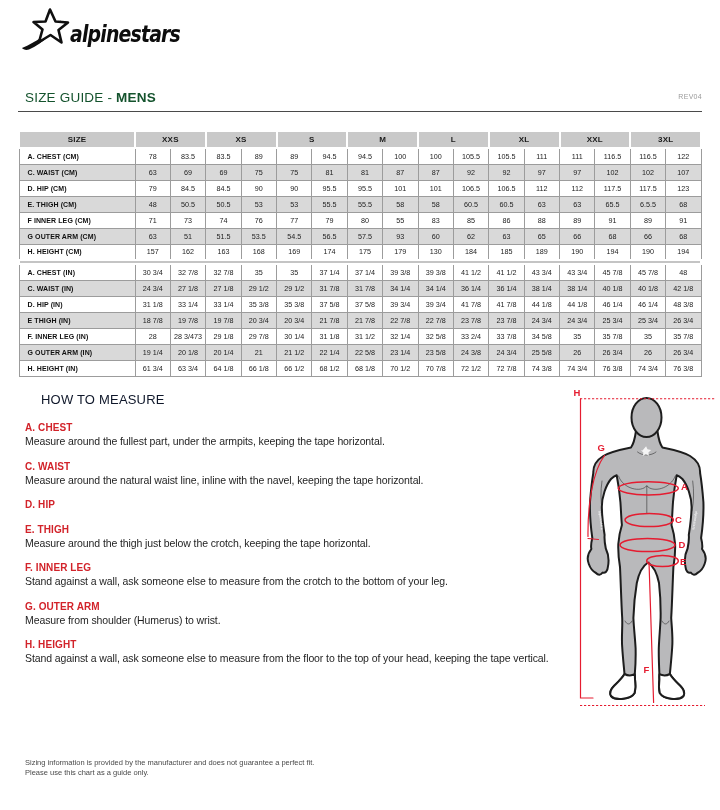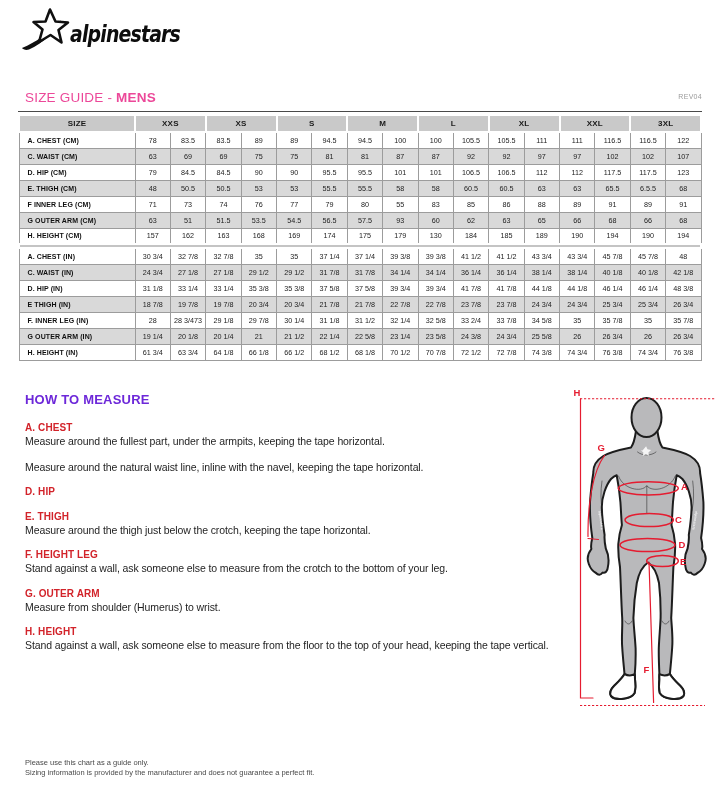--- a/index.html
+++ b/index.html
@@ -12,37 +12,37 @@
   #page{position:relative;width:720px;height:810px;background:#fff;overflow:hidden}
 
   
   #logo{position:absolute;left:18px;top:4px;width:165px;height:52px}
   .logo-star{fill:#fff;stroke:#101010;stroke-width:2.6;stroke-linejoin:round}
   .logo-swoosh{fill:#101010}
   .logo-text{font-family:"DejaVu Sans",sans-serif;font-style:italic;font-weight:700;font-size:23px;fill:#0d0d0d;letter-spacing:-1px}
 
   
   #titlebar{position:absolute;left:25px;top:88px;width:677px;height:20px}
-  #titlebar .ttl{font-size:13.5px;color:#ec4899;letter-spacing:.2px;white-space:pre}
+  #titlebar .ttl{font-size:13.5px;color:#14532d;letter-spacing:.2px;white-space:pre}
   #titlebar .ttl b{font-weight:800}
   #rev{position:absolute;right:0;top:5px;font-size:7px;color:#9a9a9a;letter-spacing:.3px}
 
   
-  #tablewrap{position:absolute;left:18px;top:111px;width:684px;border-top:1px solid #4a4a4a;padding-top:2px}
+  #tablewrap{position:absolute;left:18px;top:111px;width:684px;border-top:1px solid #4a4a4a;padding-top:18px}
   table{width:684px;border-collapse:collapse;table-layout:fixed}
   col.labelcol{width:116px}
   th{background:var(--header-shade);border:2px solid #fff;font-size:8px;font-weight:bold;height:17px;padding:0;color:#1a1a1a;letter-spacing:.2px}
   td{border:1px solid #9c9c9c;font-size:7.2px;text-align:center;height:16px;padding:0;color:#222}
   td.rowlabel{text-align:left;padding-left:8px;font-weight:bold;font-size:7px;color:#101010;letter-spacing:.1px}
   tr.shade td{background:var(--row-shade)}
   tr.sep td{background:#c4c4c4;border:2px solid #fff;height:4px;padding:0}
 
   
   #howto{position:absolute;left:25px;top:392px;width:530px}
-  #howto h2{margin:0 0 15px 0;font-size:13px;font-weight:700;color:#6d28d9;letter-spacing:.2px}
+  #howto h2{margin:0 0 15px 16px;font-size:13px;font-weight:400;color:#0f172a;letter-spacing:.2px}
   .htm-item{margin-bottom:13.5px}
   .htm-item h3{margin:0;font-size:10px;font-weight:700;color:var(--accent-red);letter-spacing:.1px}
   .htm-item p{margin:2px 0 0 0;font-size:10.5px;color:#1e1e1e;letter-spacing:-.1px}
 
   
   #footer{position:absolute;left:25px;top:758px;font-size:7.5px;color:#4a4a4a;line-height:10px}
 
   
   #figure{position:absolute;left:555px;top:385px;width:165px;height:395px}
   .body-shape{fill:var(--body-gray);stroke:#1d1d1d;stroke-width:2;stroke-linejoin:round}
@@ -364,31 +364,32 @@
   </div>
 
   <div id="howto">
     <h2>HOW TO MEASURE</h2>
     <div id="htmlist">
         <div class="htm-item">
           <h3>A. CHEST</h3>
           <p>Measure around the fullest part, under the armpits, keeping the tape horizontal.</p>
         </div>
         <div class="htm-item">
+          <h3>C. WAIST</h3>
           <p>Measure around the natural waist line, inline with the navel, keeping the tape horizontal.</p>
         </div>
         <div class="htm-item">
           <h3>D. HIP</h3>
         </div>
         <div class="htm-item">
           <h3>E. THIGH</h3>
           <p>Measure around the thigh just below the crotch, keeping the tape horizontal.</p>
         </div>
         <div class="htm-item">
-          <h3>F. HEIGHT LEG</h3>
+          <h3>F. INNER LEG</h3>
           <p>Stand against a wall, ask someone else to measure from the crotch to the bottom of your leg.</p>
         </div>
         <div class="htm-item">
           <h3>G. OUTER ARM</h3>
           <p>Measure from shoulder (Humerus) to wrist.</p>
         </div>
         <div class="htm-item">
           <h3>H. HEIGHT</h3>
           <p>Stand against a wall, ask someone else to measure from the floor to the top of your head, keeping the tape vertical.</p>
         </div>
@@ -505,17 +506,17 @@
     <text class="fig-label" x="18.5" y="10.5">H</text>
     <text class="fig-label" x="42.5" y="66">G</text>
     <text class="fig-label" x="126" y="104.7">A</text>
     <text class="fig-label" x="120" y="138">C</text>
     <text class="fig-label" x="123.5" y="163">D</text>
     <text class="fig-label" x="125" y="179.7">E</text>
     <text class="fig-label" x="88.5" y="287.5">F</text>
   </svg>
 
   <div id="footer">
+    <div>Sizing information is provided by the manufacturer and does not guarantee a perfect fit.</div>
     <div>Please use this chart as a guide only.</div>
-    <div>Sizing information is provided by the manufacturer and does not guarantee a perfect fit.</div>
   </div>
 
 </div>
 
 </body></html>

